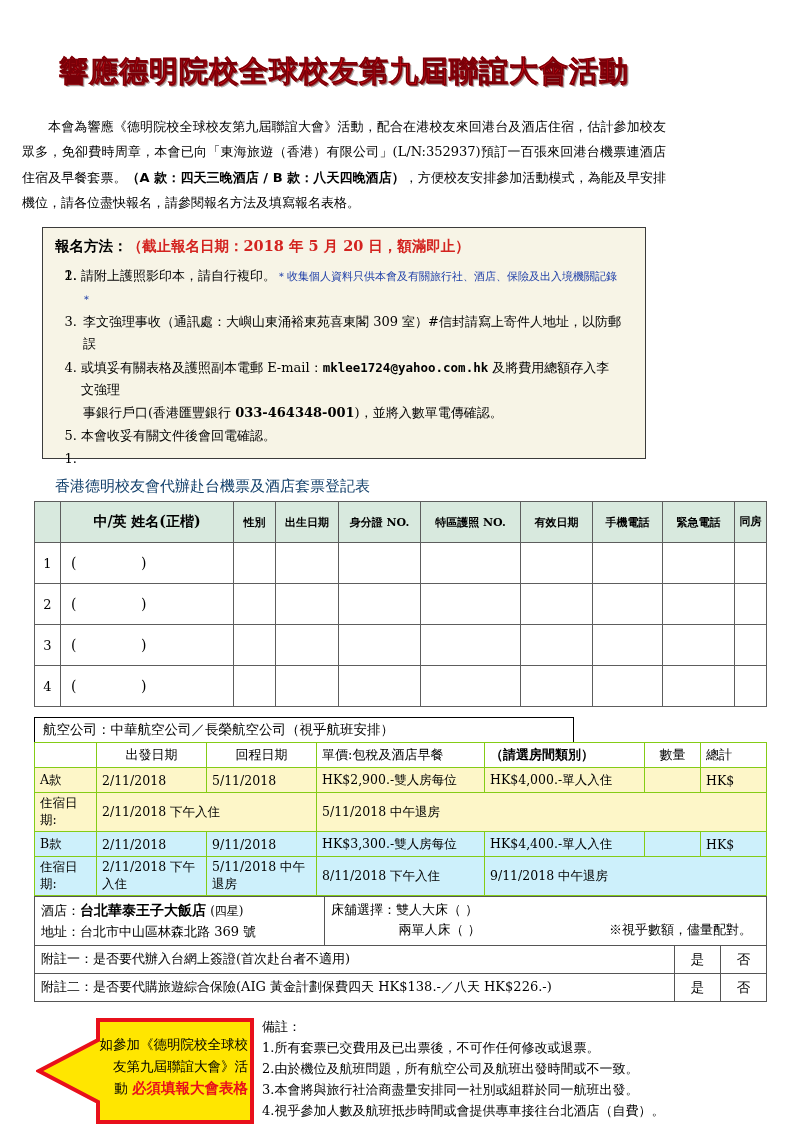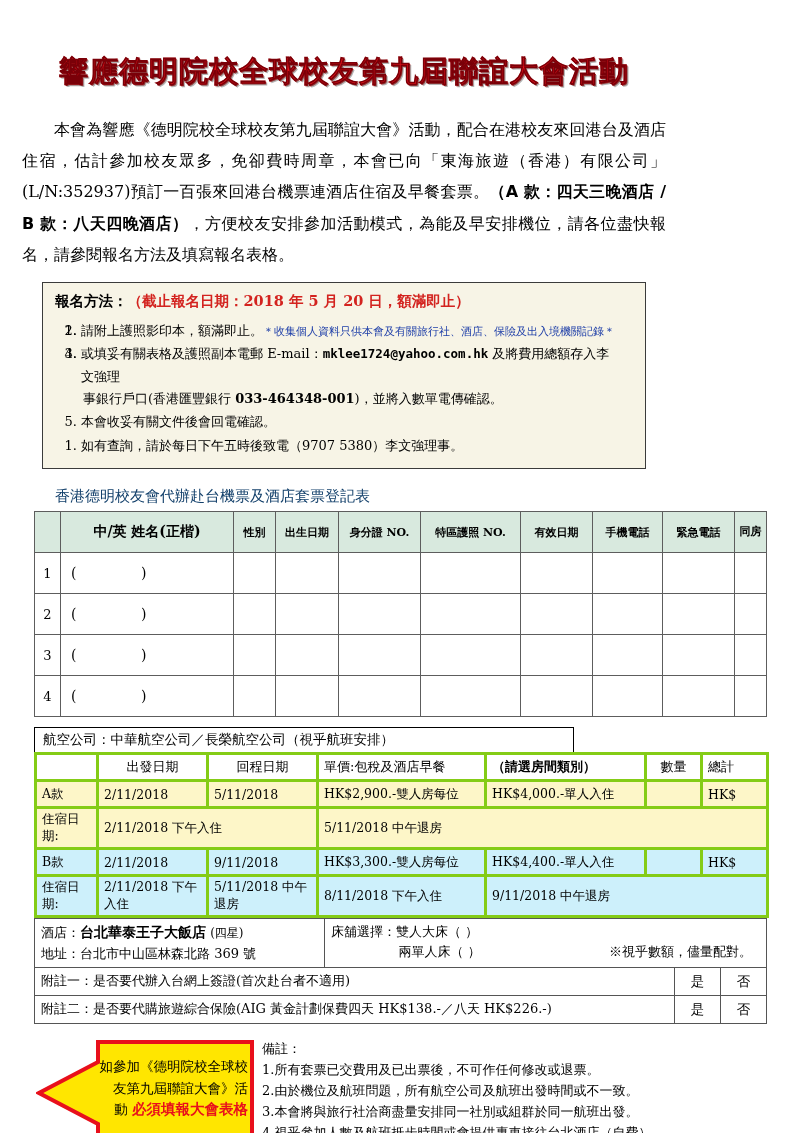--- a/index.html
+++ b/index.html
@@ -28,21 +28,21 @@
     letter-spacing:1px;
     -webkit-text-stroke:0.6px #7a0008;
     text-shadow:2px 2px 0 rgba(120,120,120,.55), 1px 1px 0 #a00;
     white-space:nowrap;
   }
 
   
   .intro{
     margin:16px 22px 0 22px;
     font-family:"DejaVu Serif","Liberation Serif",serif;
-    font-size:16px;
+    font-size:13px;
     line-height:1.95;
     text-align:justify;
     text-indent:2em;
     color:#000;
   }
   .intro b{font-family:"DejaVu Sans","Liberation Sans",sans-serif;font-weight:bold;}
 
   
   .methodbox{
     margin:12px 42px 0 42px;
@@ -123,21 +123,21 @@
     font-size:13.5px;
     padding:3px 6px 3px 8px;
     background:#fff;
   }
   .price-table{
     width:732px;table-layout:fixed;
     font-family:"DejaVu Serif","Liberation Serif",serif;
     border:1.5px solid #000;
   }
   .price-table td,.price-table th{
-    border:3px solid #84cc16;
+    border:1px solid #84cc16;
     font-size:12.5px;
     padding:2px 5px;
     height:20px;
     background:#fff;
     text-align:left;
     font-weight:normal;
   }
   .price-table th{text-align:center;font-weight:normal;font-size:13px;}
   .price-table th.b{font-weight:bold;}
   .rowA td{background:#fdf6c8;}
@@ -195,34 +195,35 @@
 
   <div class="methodbox">
     <div class="method-head">
       <span>報名方法：</span><span class="redpart">（截止報名日期：2018 年 5 月 20 日，額滿即止）</span>
     </div>
     <ol class="method-list">
       <li>
         <span class="num">1.</span>
       </li>
       <li>
-        <span class="num">2.</span><span>請附上護照影印本，額滿即止。</span><span class="blue-note">＊收集個人資料只供本會及有關旅行社、酒店、保險及出入境機關記錄＊</span>
+        <span class="num">2.</span><span>請附上護照影印本，請自行複印。</span><span class="blue-note">＊收集個人資料只供本會及有關旅行社、酒店、保險及出入境機關記錄＊</span>
       </li>
       <li>
         <span class="num">3.</span>
+        <span class="indent-sub">李文強理事收（通訊處：大嶼山東涌裕東苑喜東閣 309 室）#信封請寫上寄件人地址，以防郵誤</span>
       </li>
       <li>
         <span class="num">4.</span><span>或填妥有關表格及護照副本電郵 E-mail：</span><span class="mono-mail">mklee1724@yahoo.com.hk</span><span> 及將費用總額存入李文強理</span>
         <span class="indent-sub"><span>事銀行戶口(香港匯豐銀行 </span><span class="bold">033-464348-001</span><span>)，並將入數單電傳確認。</span></span>
       </li>
       <li>
         <span class="num">5.</span><span>本會收妥有關文件後會回電確認。</span>
       </li>
       <li>
-        <span class="num">1.</span><span>如有查詢，請於每日下午五時後致電（9707 5380）李文強理事。</span>
+        <span class="num">1.</span>
       </li>
     </ol>
   </div>
 
   <div class="sect-title">香港德明校友會代辦赴台機票及酒店套票登記表</div>
 
   <table class="reg-table">
     <colgroup>
       <col style="width:26px">
         <col style="width:173px">

